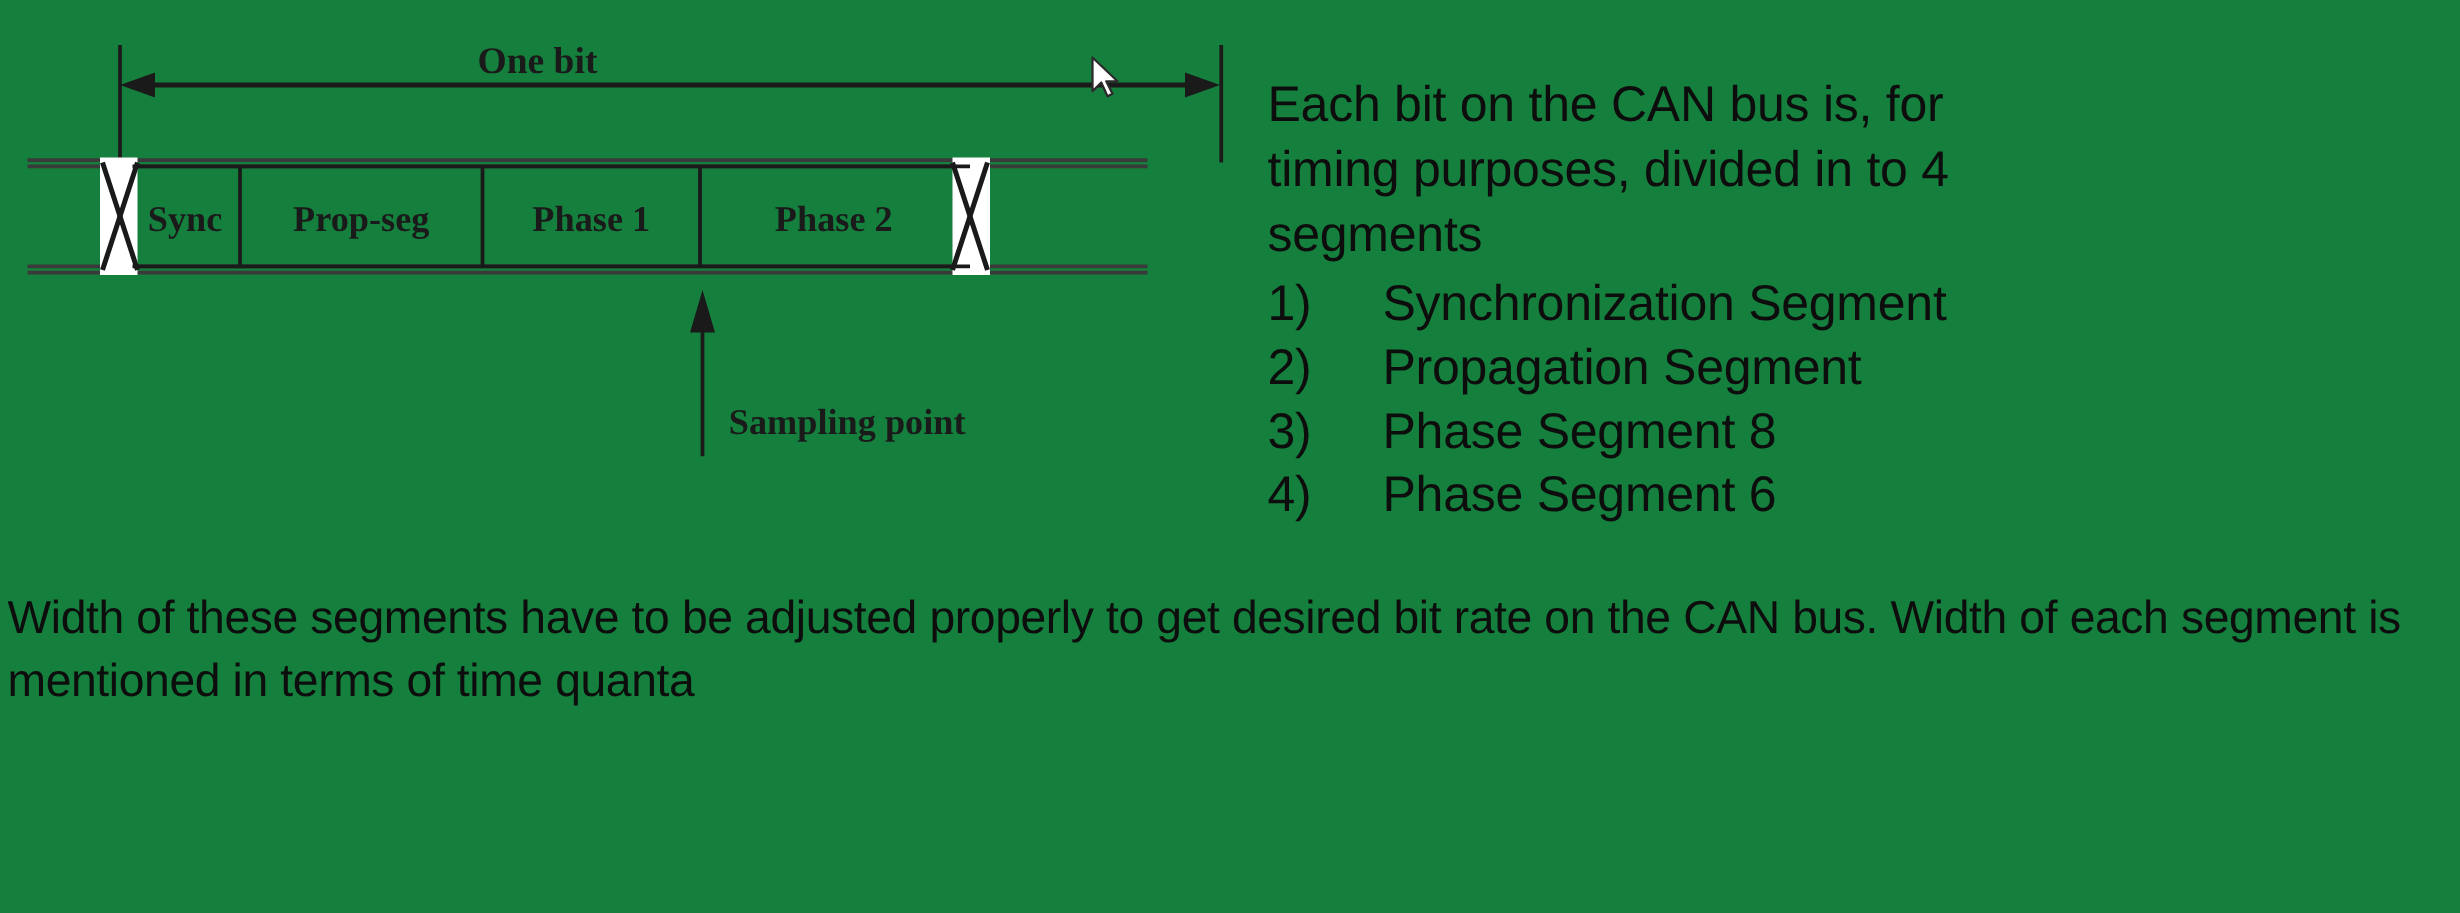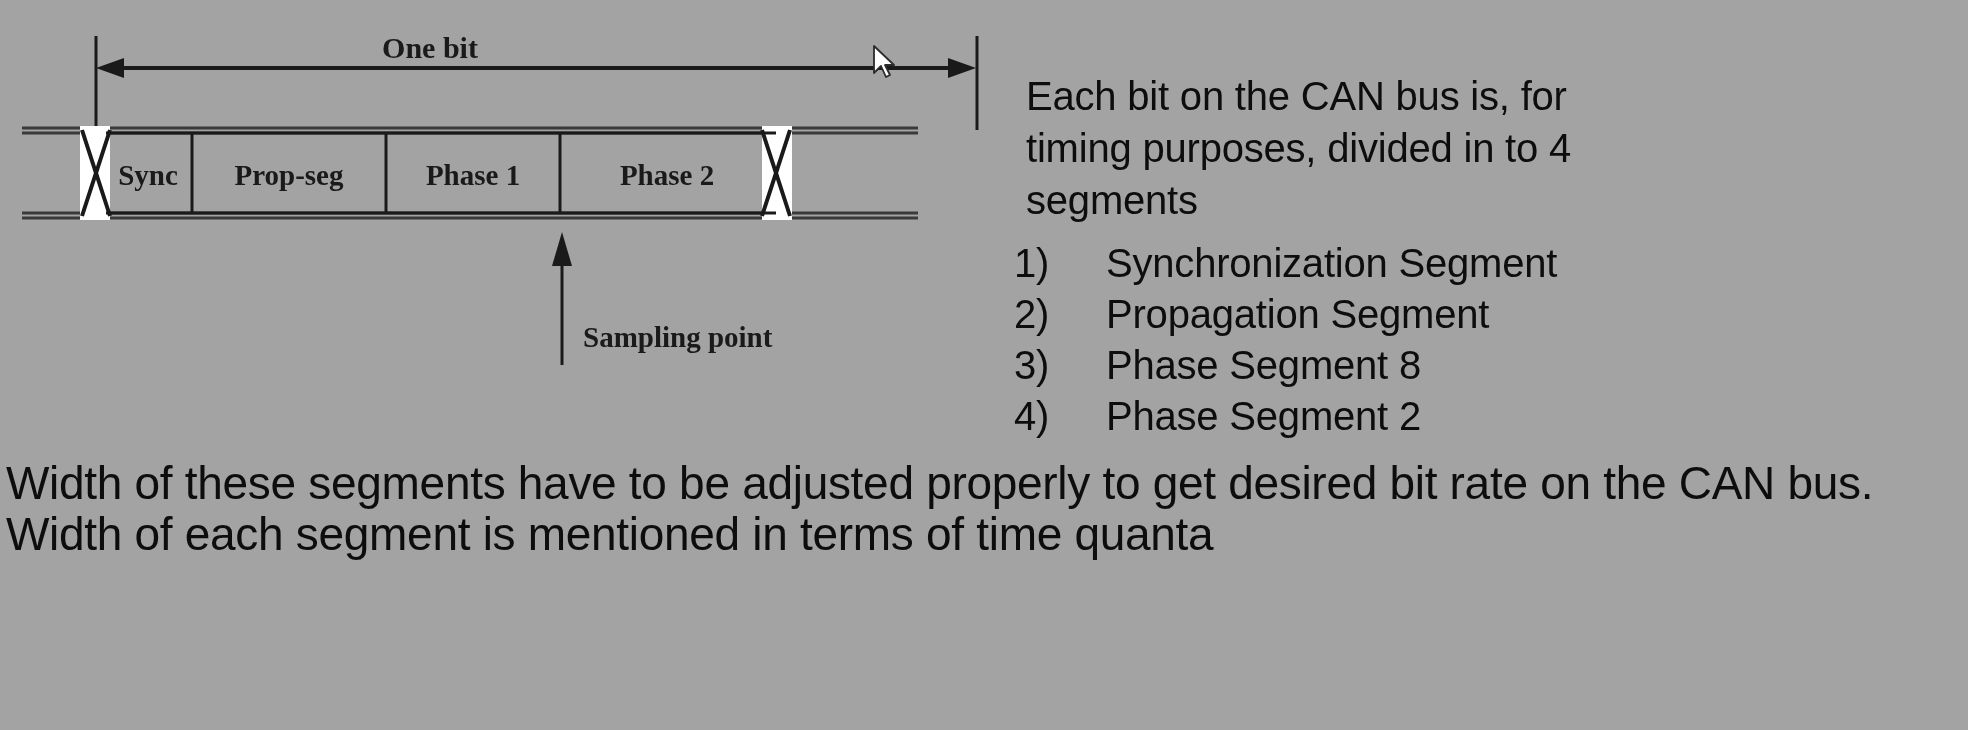--- a/index.html
+++ b/index.html
@@ -12,21 +12,21 @@
     width: 1968px;
     height: 730px;
     overflow: hidden;
     font-family: "Liberation Sans", sans-serif;
     color: #000000;
   }
   #slide {
     position: relative;
     width: 1968px;
     height: 730px;
-    background: #a3a3a3;
+    background: #15803d;
   }
 
   
   #diagram {
     position: absolute;
     left: 0;
     top: 0;
     width: 1000px;
     height: 470px;
   }
@@ -45,21 +45,21 @@
     left: 1014px;
     top: 58px;
     width: 950px;
   }
   .para-lead {
     font-family: "Liberation Sans", sans-serif;
     font-size: 40px;
     line-height: 52px;
     color: #0d0d0d;
     width: 560px;
-    margin: 12px;
+    margin: 0;
     letter-spacing: -0.2px;
   }
   .seg-list {
     list-style: none;
     margin: 4px 0 0 0;
     padding: 0;
   }
   .seg-list li {
     display: flex;
     align-items: baseline;
@@ -75,24 +75,24 @@
   }
   .seg-text {
     flex: 1 1 auto;
     margin-left: 28px;
   }
 
   
   #bottom-para {
     position: absolute;
     left: 6px;
-    top: 458px;
+    top: 468px;
     width: 1950px;
     font-family: "Liberation Sans", sans-serif;
-    font-size: 46px;
+    font-size: 37px;
     line-height: 51px;
     color: #0d0d0d;
     letter-spacing: -0.3px;
   }
   #bottom-para p {
     margin: 0;
   }
 
   
   #cursor {
@@ -182,21 +182,21 @@
       <li>
         <span class="seg-num">2)</span>
         <span class="seg-text">Propagation Segment</span>
       </li>
       <li>
         <span class="seg-num">3)</span>
         <span class="seg-text">Phase Segment 8</span>
       </li>
       <li>
         <span class="seg-num">4)</span>
-        <span class="seg-text">Phase Segment 2</span>
+        <span class="seg-text">Phase Segment 6</span>
       </li>
     </ol>
   </div>
 
   <div id="bottom-para">
     <p>Width of these segments have to be adjusted properly to get desired bit rate on the CAN bus. Width of each segment is mentioned in terms of time quanta</p>
   </div>
 
 </div>
 

